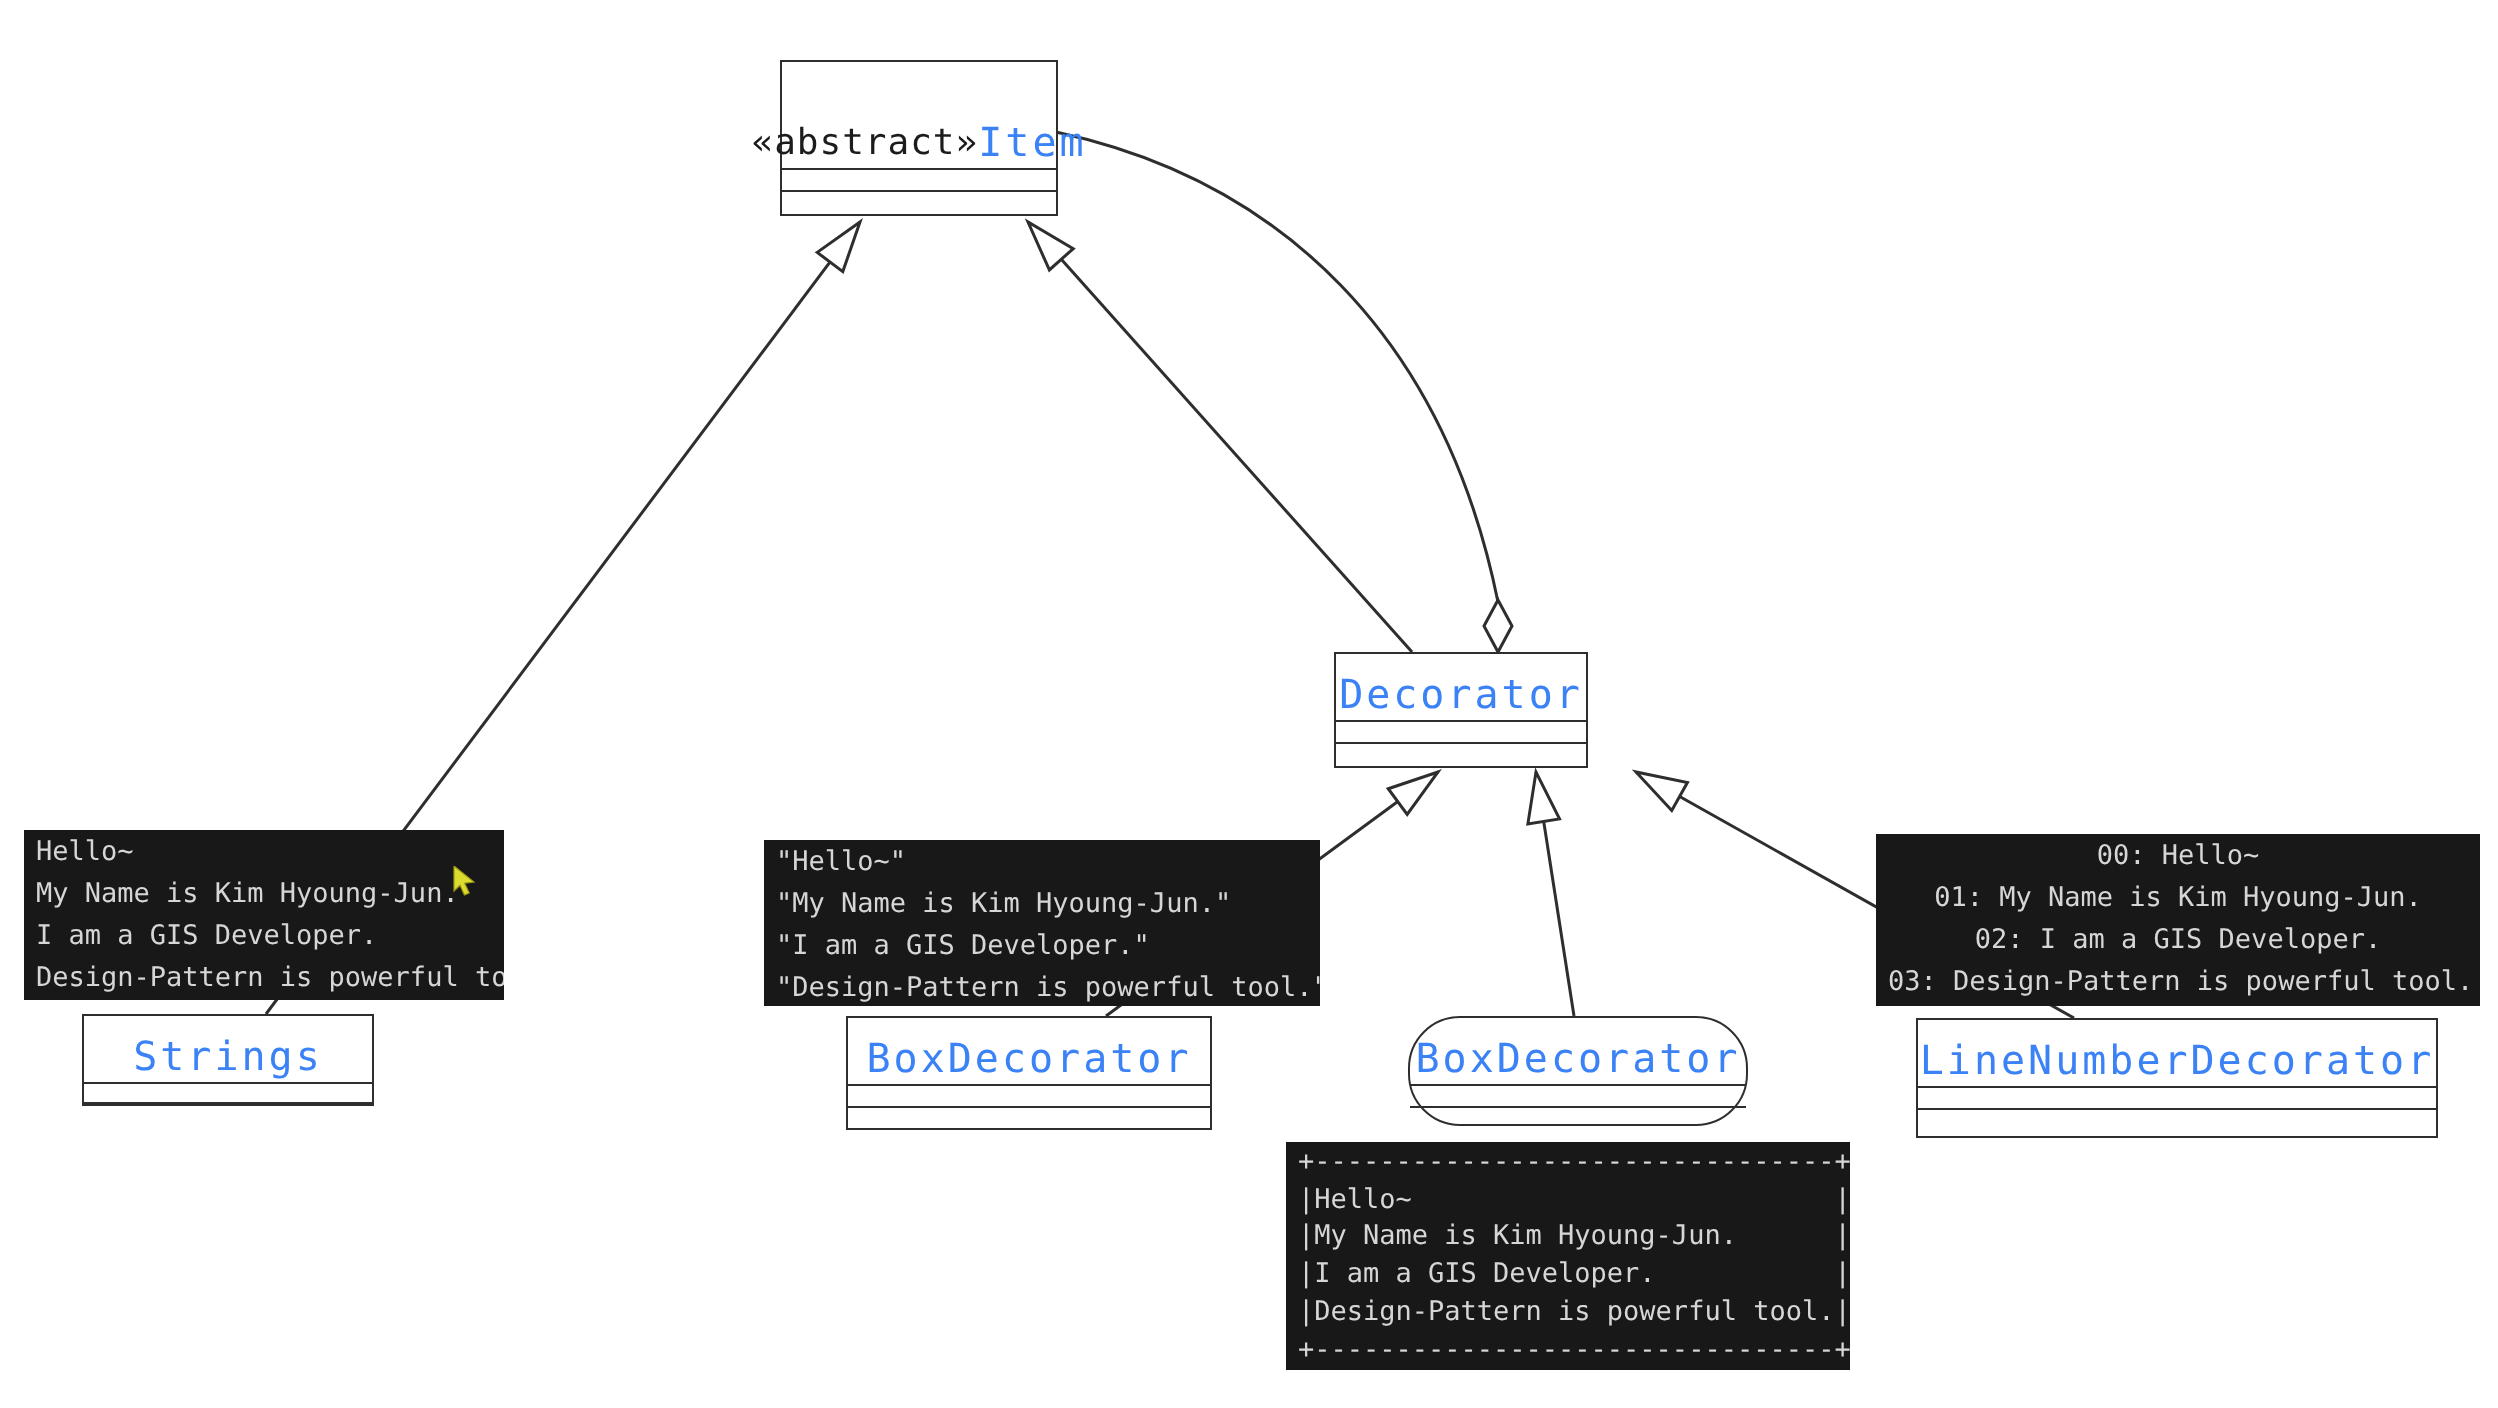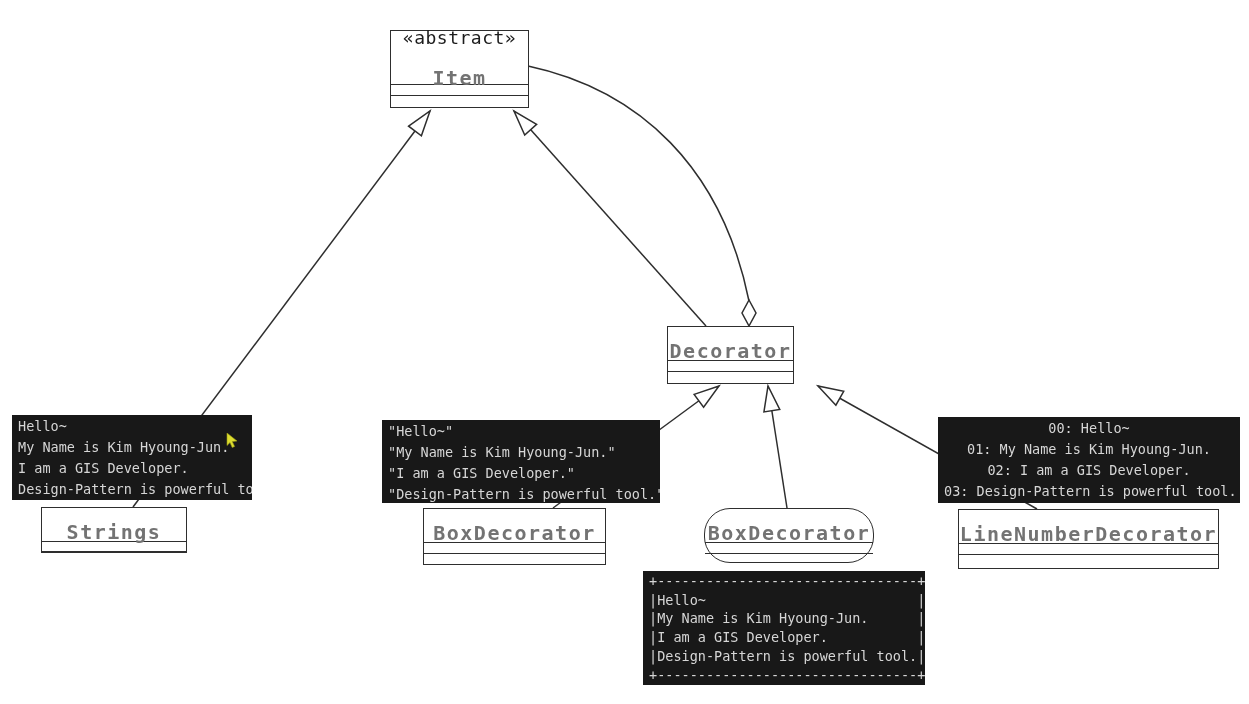--- a/index.html
+++ b/index.html
@@ -9,25 +9,25 @@
   }
   #connector-layer{position:absolute;left:0;top:0;width:1249px;height:704px;z-index:1;}
 
   
   .uml-class{
     position:absolute;z-index:2;box-sizing:border-box;background:#ffffff;
     border:1.6px solid #2e2e2e;display:flex;flex-direction:column;
   }
   .uml-title{
     box-sizing:border-box;border-bottom:1.6px solid #2e2e2e;
-    display:flex;flex-direction:column;align-items:center;justify-content:center;
+    display:flex;flex-direction:row;align-items:flex-end;justify-content:center;
     text-align:center;
   }
   .stereotype{font-size:18px;line-height:25px;letter-spacing:0.5px;color:#1c1c1c;}
-  .cname{font-weight:bold;font-size:20px;line-height:26px;letter-spacing:1.5px;color:#737373;margin-top:15px;}
+  .cname{font-weight:normal;font-size:20px;line-height:26px;letter-spacing:1.5px;color:#3b82f6;margin-top:15px;}
   .uml-row{box-sizing:border-box;height:11px;border-bottom:1.6px solid #2e2e2e;}
   .uml-row.last{border-bottom:none;flex:1;}
 
   
   .terminal{
     position:absolute;z-index:3;margin:0;box-sizing:border-box;
     background:#181818;color:#d6d6d6;
     font-family:"DejaVu Sans Mono", monospace;
     font-size:13.5px;line-height:21px;letter-spacing:0px;
     padding:1px 6px;white-space:pre;overflow:hidden;

